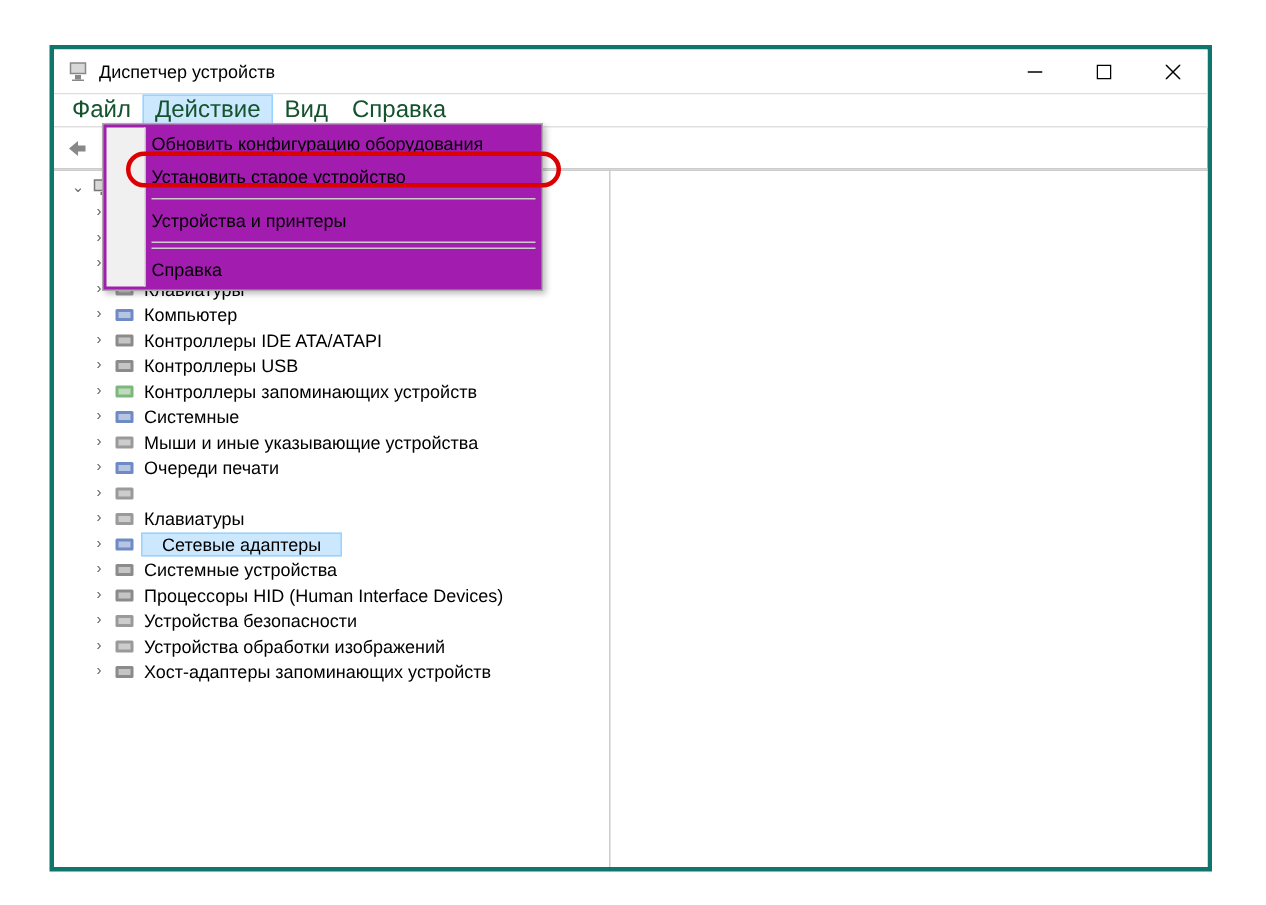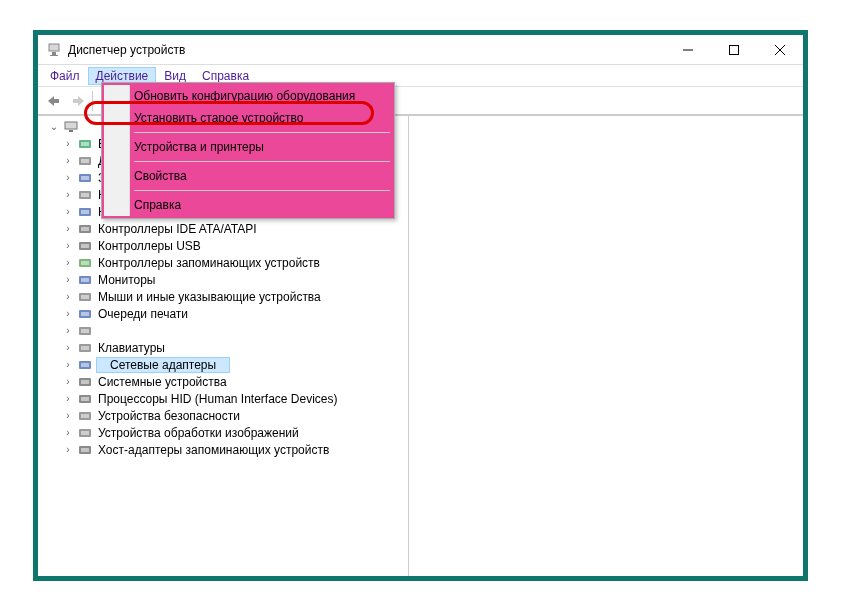--- a/index.html
+++ b/index.html
@@ -1,39 +1,39 @@
 <!DOCTYPE html>
 <html><head>
 <meta charset="utf-8">
 <style>
 * { margin:0; padding:0; box-sizing:border-box; }
 body { font-family:"Segoe UI",Tahoma,sans-serif; font-size:12px; background:#fff; }
 .shadow { width:844px; height:603px; position:relative; background:#fff; }
-.window { position:absolute; left:33px; top:30px; width:775px; height:551px; border:5px solid #0f766e; background:#fff; display:flex; flex-direction:column; }
+.window { position:absolute; left:33px; top:30px; width:775px; height:551px; border:3px solid #0f766e; background:#fff; display:flex; flex-direction:column; }
 .titlebar { height:30px; background:#fff; display:flex; align-items:center; padding-left:8px; border-bottom:1px solid #ddd; }
 .ticon { width:16px; height:16px; margin-right:6px; display:inline-flex; align-items:center; justify-content:center; }
 .title { font-size:12px; color:#000; flex:1; }
 .winbtns { display:flex; }
 .winbtn { width:46px; height:30px; display:flex; align-items:center; justify-content:center; color:#000; }
 .menubar { height:22px; display:flex; align-items:center; padding-left:4px; background:#fff; border-bottom:1px solid #e0e0e0; }
-.menuitem { padding:2px 8px; font-size:12px; color:#4c1d95; }
+.menuitem { padding:2px 8px; font-size:16px; color:#14532d; }
 .menuitem.active { background:#cce8ff; border:1px solid #99d1ff; padding:1px 7px; }
 .toolbar { height:28px; display:flex; align-items:center; padding-left:4px; border-bottom:1px solid #ccc; position:relative; }
 .tsep { width:1px; height:20px; background:#ccc; margin:0 2px; }
 .tbtn { width:24px; height:24px; display:flex; align-items:center; justify-content:center; }
 .content { flex:1; display:flex; border-top:1px solid #ccc; }
 .tree { flex:1; background:#fff; padding:2px 0 2px 4px; overflow:hidden; }
 .node { display:flex; align-items:center; height:17px; padding-left:6px; }
 .expander { width:12px; height:12px; display:inline-flex; align-items:center; justify-content:center; color:#666; font-size:10px; cursor:pointer; }
 .nicon { width:16px; height:16px; margin:0 3px; display:inline-flex; align-items:center; justify-content:center; font-size:11px; }
 .nlabel { font-size:12px; color:#000; padding:4px 2px; white-space:nowrap; }
 .nlabel.selected { background:#cce8ff; border:1px solid #99d1ff; padding:0 13px; }
 .children { padding-left:14px; }
 .divider-vert { position:absolute; left:370px; top:0; bottom:0; width:1px; background:#ccc; }
-.dropdown { position:absolute; left:101px; top:82px; width:294px; background:#ec4899; border:1px solid #aaa; box-shadow:2px 2px 4px rgba(0,0,0,0.25); z-index:10; padding:2px; }
+.dropdown { position:absolute; left:68px; top:82px; width:294px; background:#a21caf; border:1px solid #aaa; box-shadow:2px 2px 4px rgba(0,0,0,0.25); z-index:10; padding:2px; }
 .diconcol { position:absolute; left:2px; top:2px; bottom:2px; width:26px; background:#f0f0f0; border-right:1px solid #ddd; }
 .drow { height:22px; display:flex; align-items:center; padding-left:30px; font-size:12px; color:#000; position:relative; }
 .dsep { height:1px; background:#ccc; margin:3px 2px 3px 30px; }
 .highlight { position:absolute; left:84px; top:101px; width:290px; height:24px; border:3px solid #d00; border-radius:12px; z-index:20; pointer-events:none; }
 </style>
 </head>
 <body>
 
 <div class="shadow">
 <div class="window">
@@ -185,21 +185,21 @@
               <span class="nlabel">Контроллеры запоминающих устройств</span>
             </div>
             <div class="node">
               <span class="expander">›</span>
               <span class="nicon">
                 <svg width="14" height="12">
                   <rect x="1" y="2" width="12" height="8" rx="1" fill="#57b" opacity="0.85"></rect>
                   <rect x="3" y="4" width="8" height="4" fill="#fff" opacity="0.5"></rect>
                 </svg>
               </span>
-              <span class="nlabel">Мониторы</span>
+              <span class="nlabel">Системные</span>
             </div>
             <div class="node">
               <span class="expander">›</span>
               <span class="nicon">
                 <svg width="14" height="12">
                   <rect x="1" y="2" width="12" height="8" rx="1" fill="#888" opacity="0.85"></rect>
                   <rect x="3" y="4" width="8" height="4" fill="#fff" opacity="0.5"></rect>
                 </svg>
               </span>
               <span class="nlabel">Мыши и иные указывающие устройства</span>
@@ -299,20 +299,19 @@
 
 </div>
 
 <div class="dropdown">
   <div class="diconcol"></div>
   <div class="drow">Обновить конфигурацию оборудования</div>
   <div class="drow">Установить старое устройство</div>
   <div class="dsep"></div>
   <div class="drow">Устройства и принтеры</div>
   <div class="dsep"></div>
-  <div class="drow">Свойства</div>
   <div class="dsep"></div>
   <div class="drow">Справка</div>
 </div>
 
 <div class="highlight"></div>
 
 </div>
 
 </body></html>

